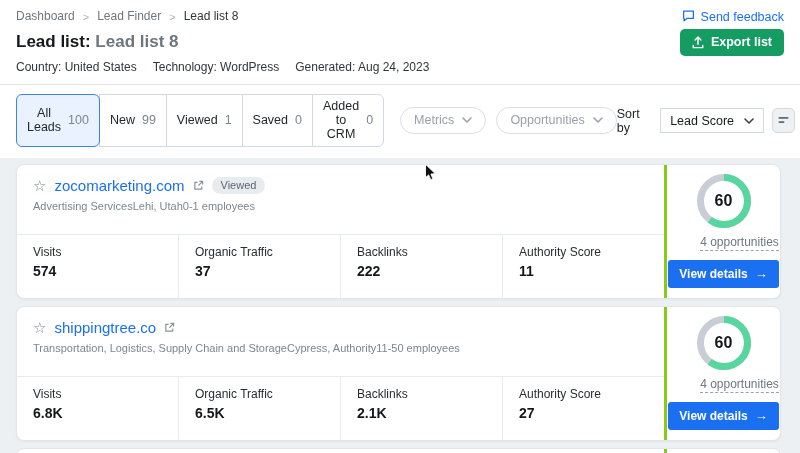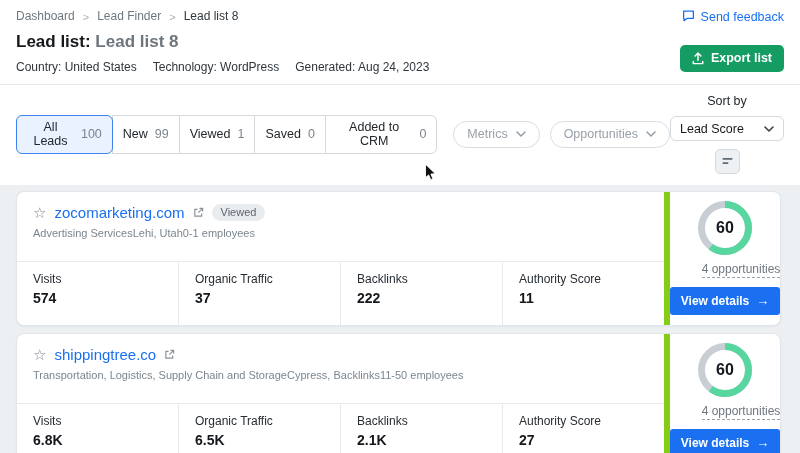--- a/index.html
+++ b/index.html
@@ -13,39 +13,39 @@
   .header { background:#fff; padding:9px 16px 10px; position:relative; border-bottom:1px solid #e3e7ea; }
   .breadcrumb { display:flex; align-items:flex-end; gap:8px; font-size:12px; color:#6f777e; }
   .breadcrumb .crumb { cursor:pointer; }
   .breadcrumb .crumb.current { color:#2f363c; cursor:default; }
   .breadcrumb .sep { color:#aab1b8; font-size:11px; }
   .page-title { margin-top:9px; font-size:17px; font-weight:bold; color:#16191c; }
   .page-title .title-value { color:#6e767d; }
   .page-meta { margin-top:8px; font-size:12px; color:#2f363c; display:flex; gap:16px; }
   .feedback-link { position:absolute; top:9px; right:16px; display:flex; align-items:center; gap:6px;
     color:#1a70f0; font-size:12.5px; cursor:pointer; }
-  .export-btn { position:absolute; top:45px; right:16px; background:#149c62; color:#fff; border:none;
+  .export-btn { position:absolute; top:29px; right:16px; background:#149c62; color:#fff; border:none;
     font-size:12.5px; font-weight:bold; padding:6px 12px 7px; border-radius:5px; display:flex;
     align-items:center; gap:7px; cursor:pointer; font-family:inherit; }
   
   .toolbar { background:#fff; padding:9px 16px 11px; display:flex; align-items:center; }
   .tabs { display:flex; }
   .tab { background:#fff; border:1px solid #d4d9de; padding:4px 10px 5px; font-size:12.5px; color:#23282d;
     margin-left:-1px; cursor:pointer; display:flex; gap:7px; align-items:center; font-family:inherit; }
   .tab:first-child { border-radius:6px 0 0 6px; margin-left:0; }
   .tab:last-child { border-radius:0 6px 6px 0; }
   .tab .count { color:#7d858c; }
   .tab.selected { border-color:#3c82f0; background:#e9f2fe; border-radius:6px; position:relative; z-index:1; }
   .dropdown-btn { border:1px solid #d9dde2; background:#fff; color:#99a1a8; font-size:12.5px;
     padding:5px 13px 6px; border-radius:15px; display:flex; align-items:center; gap:8px; cursor:pointer;
     font-family:inherit; margin-left:10px; }
   .dropdown-btn.first { margin-left:16px; }
-  .sort-area { margin-left:auto; display:flex; align-items:center; gap:8px;flex-direction:column; }
+  .sort-area { margin-left:auto; display:flex; align-items:center; gap:8px; }
   .sort-label { font-size:12.5px; color:#23282d; }
-  .sort-select { border:1px solid #d4d9de; border-radius:6px; background:#fff; width:114px; height:25px;
+  .sort-select { border:1px solid #d4d9de; border-radius:0; background:#fff; width:114px; height:25px;
     padding:0 9px; display:flex; align-items:center; justify-content:space-between; font-size:12.5px;
     color:#16191c; cursor:pointer; }
   .sort-dir-btn { border:1px solid #d4d9de; background:#eef1f4; border-radius:5px; width:25px; height:25px;
     display:flex; align-items:center; justify-content:center; cursor:pointer; }
   
   .content { padding:6px 19px 0 16px; }
   .lead-card { background:#fff; border:1px solid #e2e6ea; border-radius:8px; display:flex;
     margin-bottom:7px; box-shadow:0 1px 2px rgba(30,40,50,.05); overflow:hidden; }
   .lead-main { flex:1; min-width:0; display:flex; flex-direction:column; }
   .lead-top { padding:12px 16px 9px; flex:1; }
@@ -53,21 +53,21 @@
   .star { color:#828a92; font-size:15px; line-height:15px; cursor:pointer; }
   .domain { color:#1a70f0; font-size:15px; font-weight:normal; text-decoration:none; cursor:pointer; }
   .ext-ico { display:flex; cursor:pointer; }
   .viewed-badge { background:#e9ecef; color:#5c666e; font-size:11px; padding:2px 9px 3px; border-radius:10px; }
   .lead-sub { margin-top:6px; font-size:11px; color:#7c8690; display:flex; gap:0; }
   .metrics-row { border-top:1px solid #e8ebee; display:flex; }
   .metric { flex:1; padding:10px 16px 13px; min-width:0; }
   .metric + .metric { border-left:1px solid #e8ebee; }
   .metric-label { font-size:12px; color:#272d33; }
   .metric-value { margin-top:4px; font-size:14px; font-weight:bold; color:#14181c; min-height:22px; }
-  .lead-score-panel { width:116px; border-left:6px solid #84cc16; display:flex; flex-direction:column;
+  .lead-score-panel { width:116px; border-left:3px solid #84cc16; display:flex; flex-direction:column;
     align-items:center; padding:9px 8px 10px; flex-shrink:0; }
   .donut-wrap { position:relative; width:54px; height:54px; }
   .donut-num { position:absolute; inset:0; display:flex; align-items:center; justify-content:center;
     font-size:16px; font-weight:bold; color:#14181c; }
   .opps { margin-top:7px; font-size:12px; color:#6d7780; border-bottom:1px dashed #99a1a9;
     padding-bottom:1px; cursor:pointer; white-space:nowrap;margin-left:32px; }
   .view-details-btn { margin-top:9px; background:#1a70f0; color:#fff; border:none; border-radius:3px;
     font-size:12px; font-weight:bold; padding:6px 11px 7px; display:flex; align-items:center; gap:7px;
     cursor:pointer; font-family:inherit; white-space:nowrap; }
   .view-details-btn .arr { font-size:13px; font-weight:normal; }
@@ -239,21 +239,21 @@
           <span class="ext-ico">
             <svg width="11" height="11" viewBox="0 0 12 12">
                 <path d="M5 2.5H2v7.5h7.5V7" fill="none" stroke="#8a929a" stroke-width="1.3"></path>
                 <path d="M7 1.5h3.5V5M10.3 1.7L5.8 6.2" fill="none" stroke="#8a929a" stroke-width="1.3"></path>
               </svg>
           </span>
 
         </div>
         <div class="lead-sub">
           <span>Transportation, Logistics, Supply Chain and Storage</span>
-          <span>Cypress, Backlinks</span>
+          <span>Cypress, Authority</span>
           <span>11-50 employees</span>
         </div>
       </div>
       <div class="metrics-row">
           <div class="metric">
             <div class="metric-label">Visits</div>
             <div class="metric-value">6.8K</div>
           </div>
           <div class="metric">
             <div class="metric-label">Organic Traffic</div>

